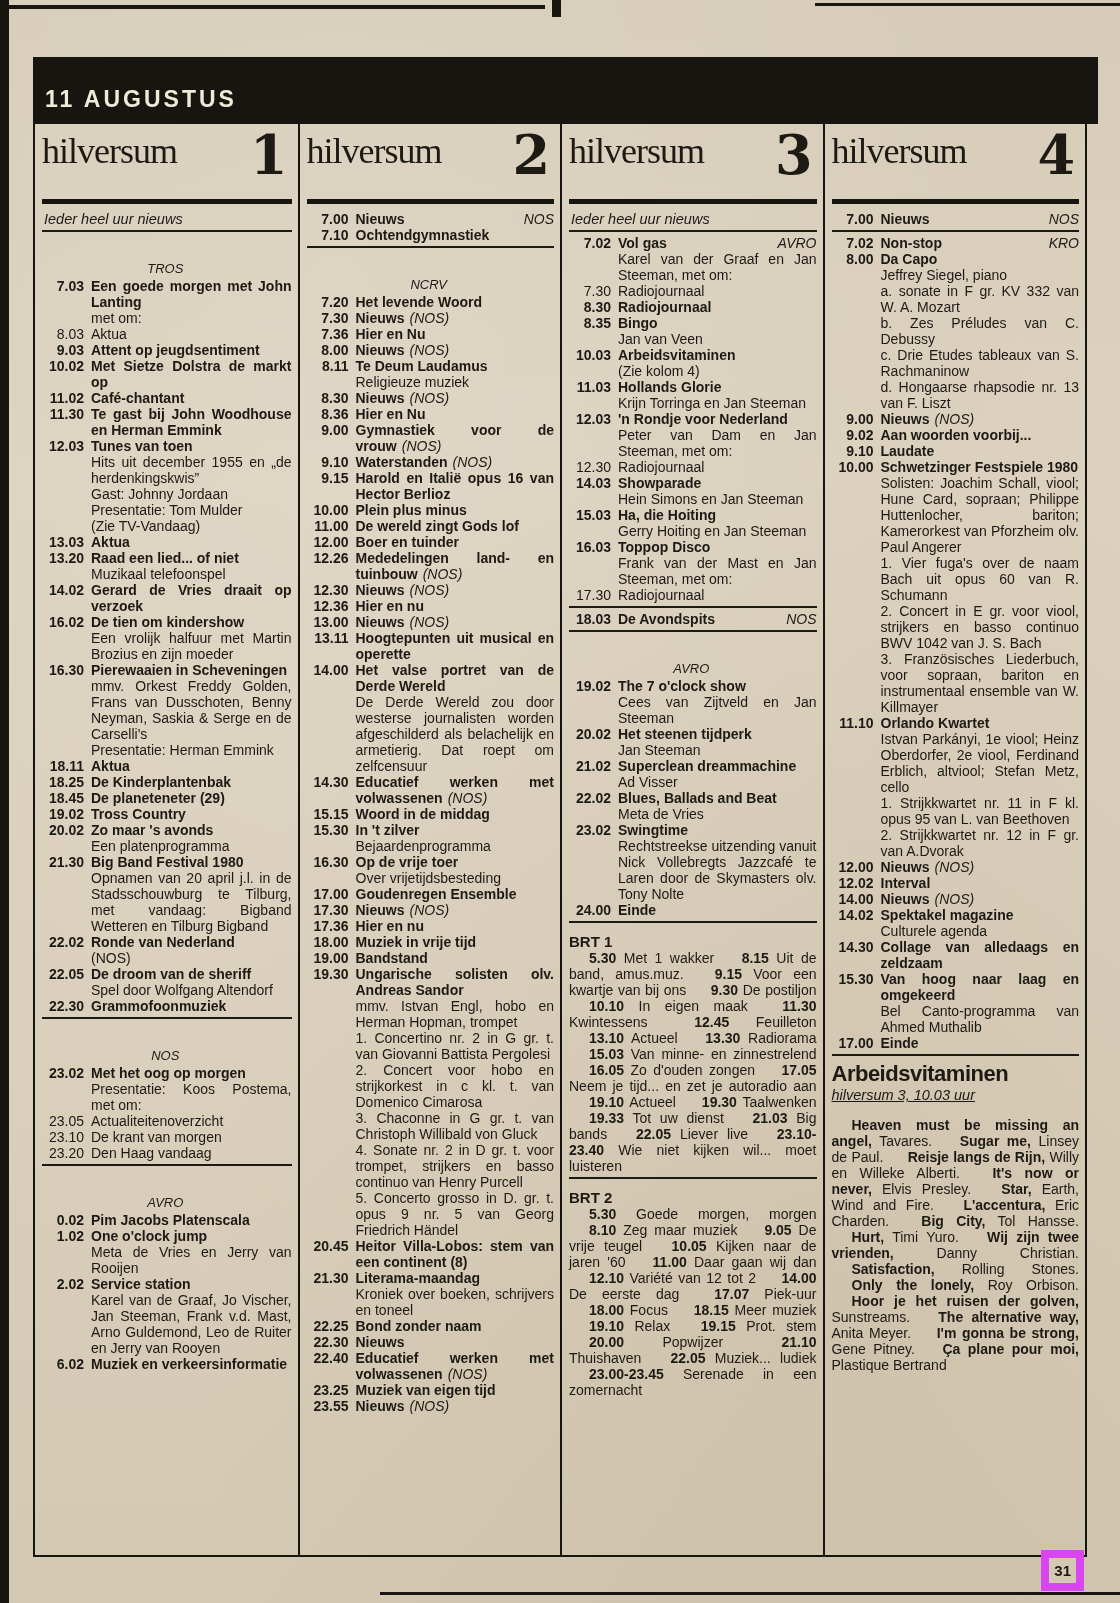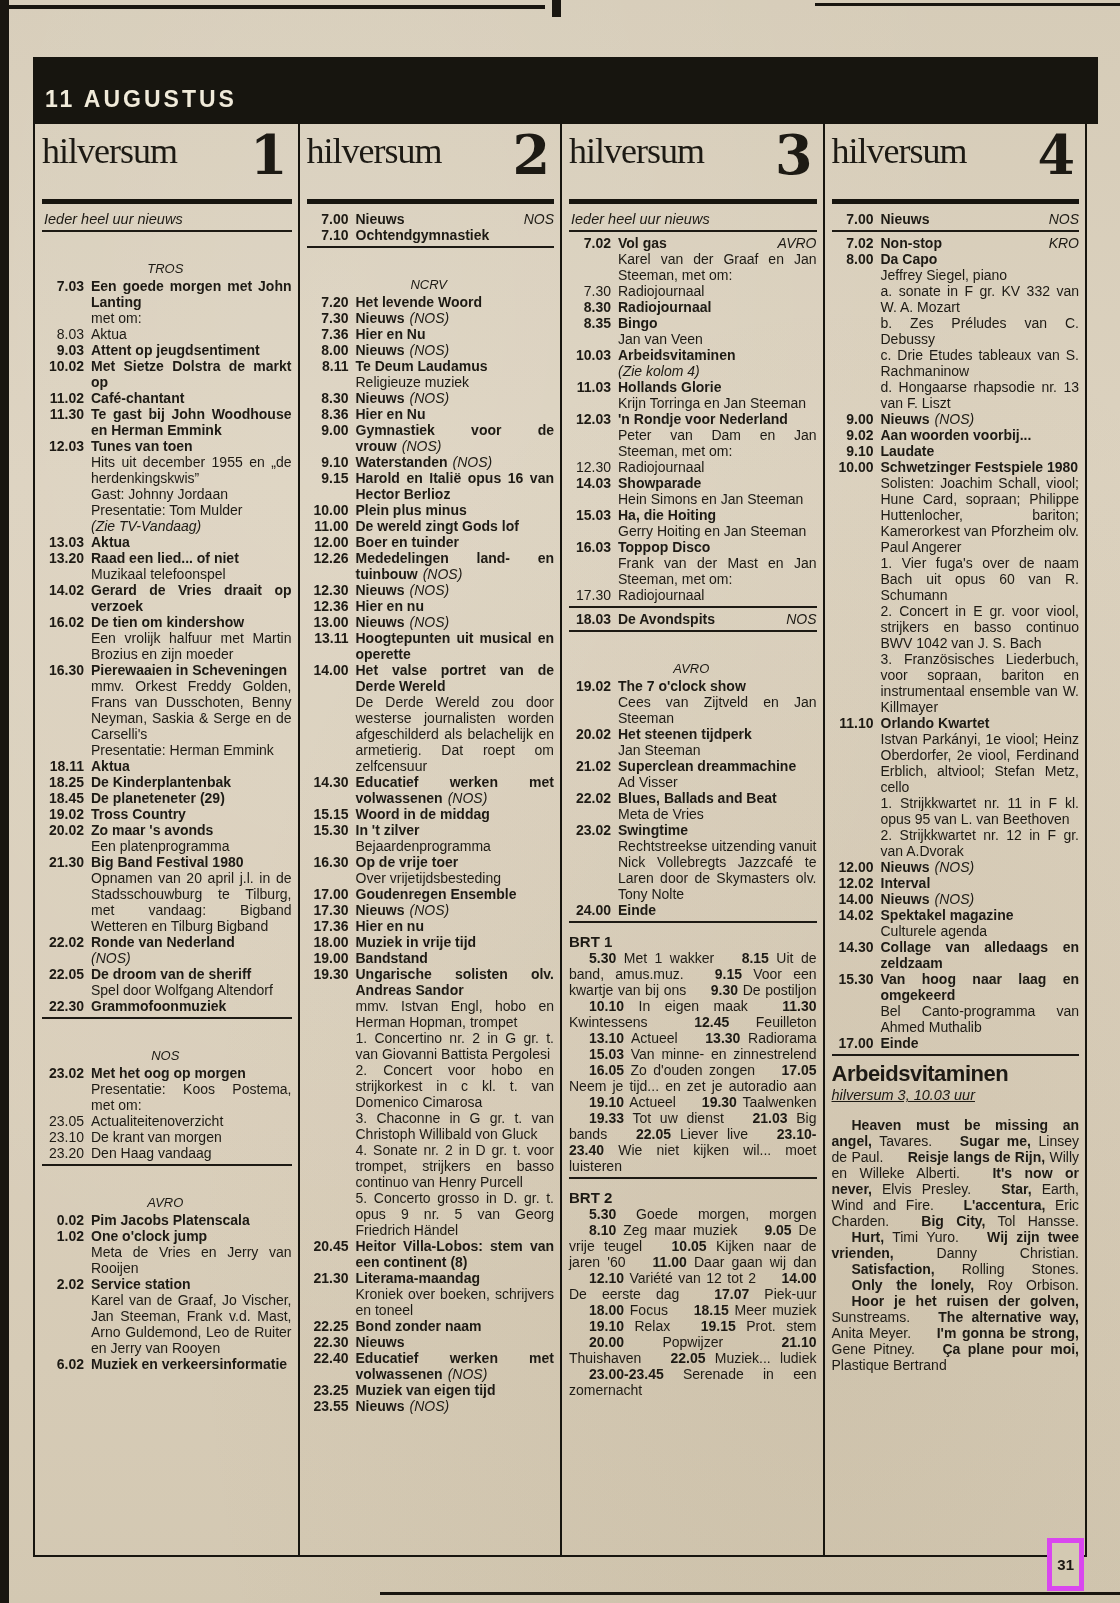--- a/index.html
+++ b/index.html
@@ -43,29 +43,29 @@
 
   .prog{display:flex;gap:7px;}
   .time{flex:0 0 42px;text-align:right;font-weight:bold;white-space:nowrap;}
   .prog.light .time{font-weight:normal;}
   .pbody{flex:1;min-width:0;}
   .ptitle{font-weight:bold;text-align:justify;}
   .prog.light .ptitle{font-weight:normal;}
   .psuffix{font-weight:normal;font-style:italic;margin-left:5px;}
   .pright{float:right;font-weight:normal;font-style:italic;margin-left:6px;}
   .detail{font-weight:normal;text-align:justify;}
-  .detail.i{font-style:italic;}
+  .detail.i{}
 
   .shead{font-weight:bold;font-size:15px;margin-top:11px;}
   .para{text-align:justify;margin:0 0 2px;}
   .para .b{font-weight:bold;margin-left:20px;}
   .bigtitle{font-weight:bold;font-size:22px;letter-spacing:-0.5px;line-height:26px;margin-top:5px;}
   .subnote{font-style:italic;font-size:14.5px;margin-bottom:14px;text-decoration:underline;}
 
-  .pagenum{position:absolute;right:36px;bottom:12px;border:5px solid #d946ef;padding:13px 5px;font-weight:bold;font-size:15px;background:#d3c9b2;}
+  .pagenum{position:absolute;right:36px;bottom:12px;border:8px solid #d946ef;padding:4px 5px;font-weight:bold;font-size:15px;background:#d3c9b2;}
 </style>
 </head>
 <body>
 
 <div class="edge-left"></div>
 <div class="edge-topline"></div>
 <div class="edge-tick"></div>
 <div class="edge-topright"></div>
 <div class="edge-bottomline"></div>
 

